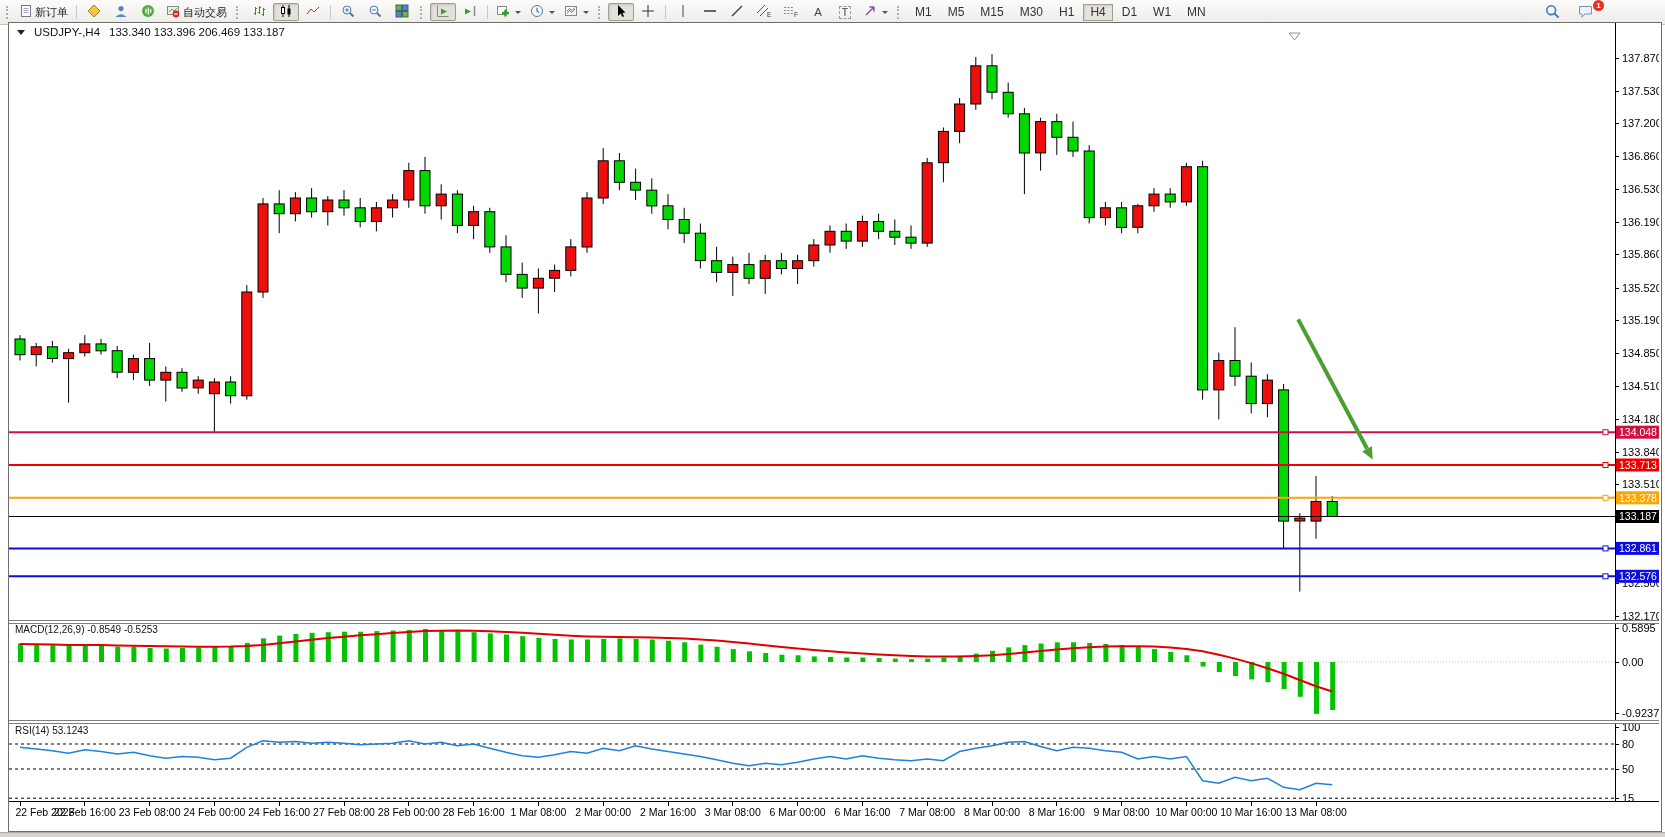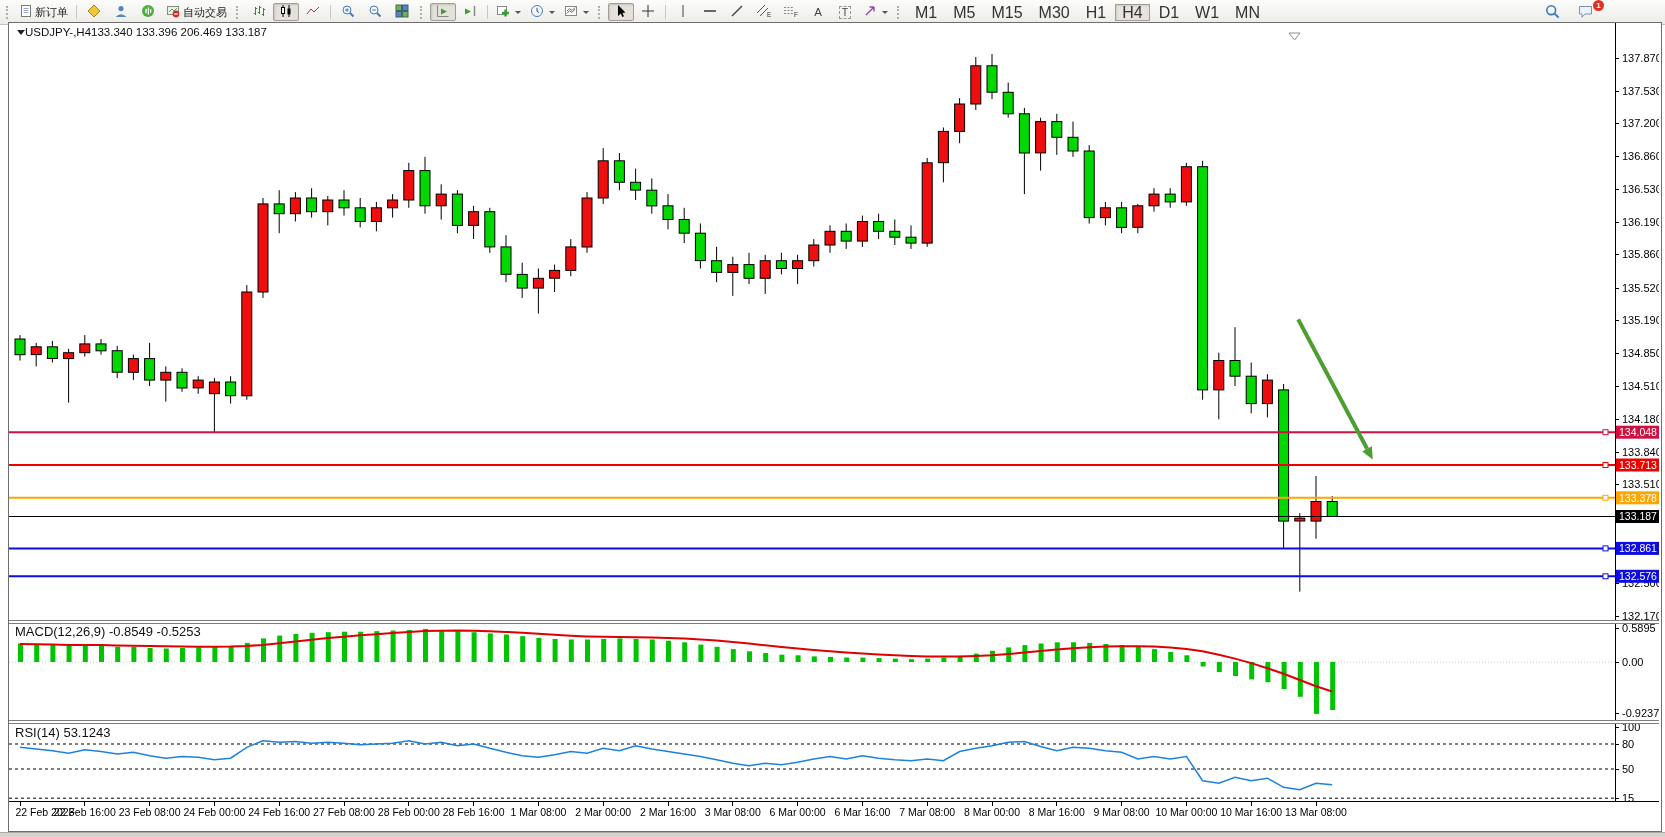--- a/index.html
+++ b/index.html
@@ -4,31 +4,31 @@
 <style>
   html,body{margin:0;padding:0}
   body{width:1665px;height:837px;background:#fff;font-family:"Liberation Sans",sans-serif;overflow:hidden;position:relative}
   
   .toolbar{position:absolute;top:0;left:0;width:1665px;height:19px;background:linear-gradient(#fcfcfb,#ecebe7);border-bottom:1px solid #c3c1ba;display:flex;align-items:center;padding:12px 2px;gap:1px;font-size:11px;color:#222;box-sizing:border-box}
   .tb-btn{height:16px;min-width:18px;display:inline-flex;align-items:center;justify-content:center;gap:3px;padding:0 3px;border:1px solid transparent;border-radius:2px;white-space:nowrap}
   .tb-btn.active{background:#e3e1da;border-color:#a19e96;box-shadow:inset 1px 1px 2px #c7c4bd}
   .tb-sep{width:1px;height:14px;background:#c9c7c0;margin:0 3px}
   .tb-grip{width:3px;height:13px;border-left:2px dotted #b2afa7;margin:0 4px}
   .caret{width:0;height:0;border-top:3px solid #555;border-left:3px solid transparent;border-right:3px solid transparent;margin-left:2px}
-  .tf-btn{font-size:16px;color:#333;padding:0 6px;height:15px;line-height:15px;border:1px solid transparent;margin:11px 1px}
+  .tf-btn{font-size:12px;color:#333;padding:0 6px;height:15px;line-height:15px;border:1px solid transparent;margin:11px 1px}
   .tf-btn.active{background:#e6e4dd;border-color:#a19e96;box-shadow:inset 1px 1px 2px #cfccc5}
   .tb-right{margin-left:auto;margin-right:64px;display:flex;align-items:center;gap:8px}
   .chat-wrap{position:relative}
   .badge{position:absolute;top:-4px;right:-6px;background:#e03223;color:#fff;border-radius:50%;width:11px;height:11px;font-size:8px;line-height:11px;text-align:center;font-weight:bold}
   
   .chart-window{position:absolute;left:8px;top:22px;width:1652px;height:808px;border:1px solid #6e6e6e;background:#fff;box-sizing:content-box}
   #chart-svg{position:absolute;left:0;top:0}
-  .chart-title{position:absolute;left:8px;top:3px;display:flex;align-items:center;font-size:11.5px;color:#111;z-index:5}
+  .chart-title{position:absolute;left:8px;top:3px;display:flex;align-items:center;gap:9px;font-size:11.5px;color:#111;z-index:5}
   .tri-down{width:0;height:0;border-top:5px solid #222;border-left:4px solid transparent;border-right:4px solid transparent}
-  .pane-label{position:absolute;left:6px;font-size:13px;color:#111;z-index:5}
+  .pane-label{position:absolute;left:6px;font-size:10px;color:#111;z-index:5}
   .pane-label.macd{top:601px}
   .pane-label.rsi{top:702px}
   .sep-h{position:absolute;left:0;width:1650px;height:2px;border-top:1px solid #7e7e7e;border-bottom:1px solid #7e7e7e;background:#fff;z-index:4}
   .axis-hit{position:absolute;z-index:6;background:transparent}
   .statusbar{position:absolute;left:0;bottom:0;width:1665px;height:5px;background:#d6d3ce;border-top:1px solid #aaa8a1;box-sizing:border-box}
   svg text{font-family:"Liberation Sans",sans-serif}
 </style>
 </head>
 <body>
 

